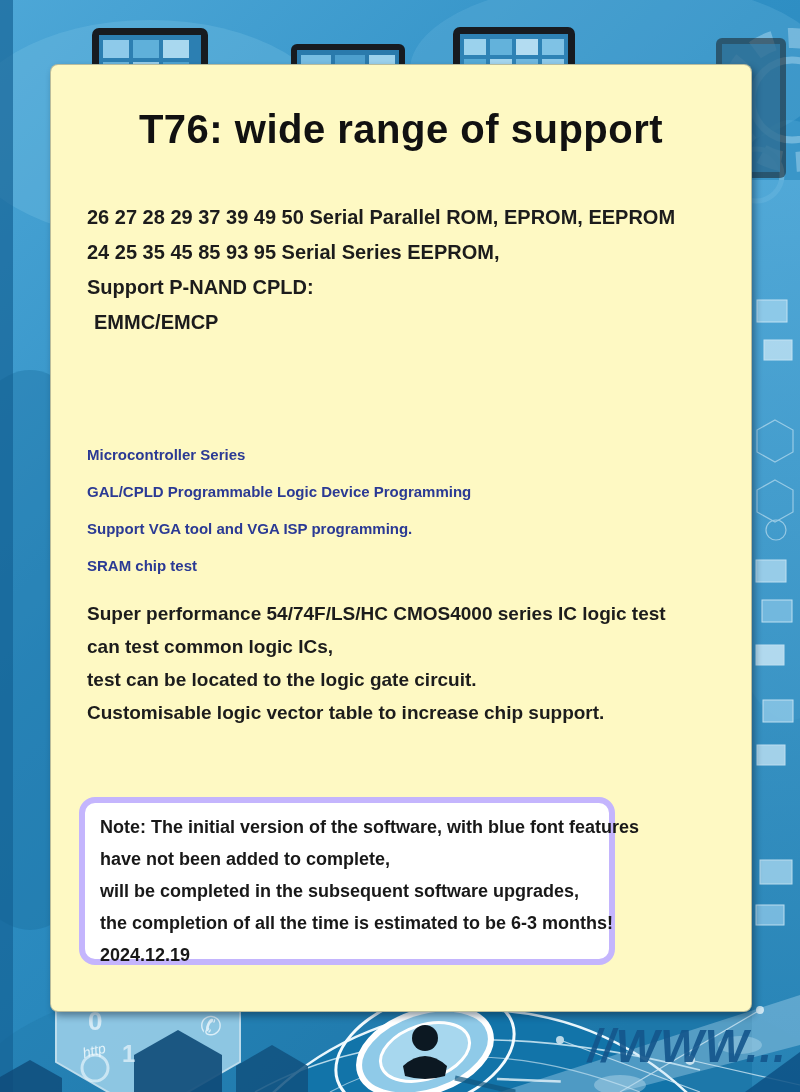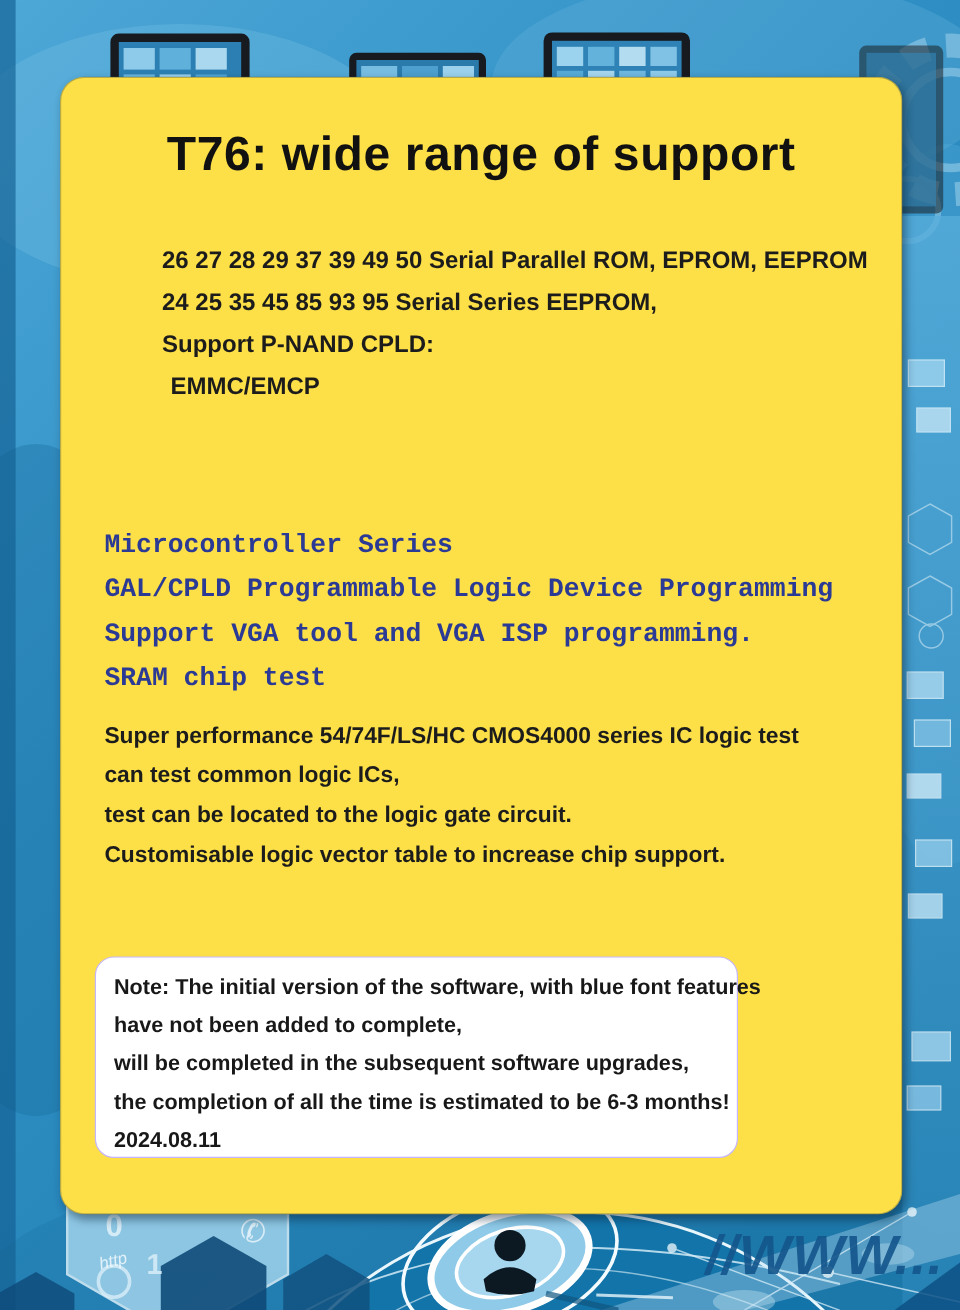--- a/index.html
+++ b/index.html
@@ -3,46 +3,46 @@
 <meta charset="utf-8">
 <style>
   html,body{margin:0;padding:0;}
   body{width:800px;height:1092px;overflow:hidden;background:#2f8fc4;
        font-family:"Liberation Sans","DejaVu Sans",sans-serif;}
   .stage{position:relative;width:800px;height:1092px;overflow:hidden;}
   .bg{position:absolute;left:0;top:0;z-index:0;}
 
   
   .card{position:absolute;left:50px;top:64px;width:700px;height:946px;
-        background:#fde047;border-radius:20px;z-index:2;
+        background:#fef9c3;border-radius:8px;z-index:2;
         border:1px solid rgba(25,45,65,.3);
         box-shadow:3px 4px 7px rgba(8,34,56,.45);}
 
   .title{position:absolute;left:0;top:42px;width:100%;text-align:center;
          font-size:40px;font-weight:700;color:#111;letter-spacing:.5px;
          white-space:nowrap;}
 
   .line{white-space:nowrap;font-weight:700;color:#1c1c1c;}
 
-  .para1{position:absolute;left:36px;top:139px;font-size:20px;margin-left:48px;}
+  .para1{position:absolute;left:36px;top:139px;font-size:20px;}
   .para1 .line{height:35px;line-height:26px;}
   .emmc-pad{padding-left:7px;}
   .blue-inline{color:#2b3a94;font-size:17px;margin-left:16px;font-weight:700;}
 
-  .para2{position:absolute;left:36px;top:376px;font-size:22px;font-family:Liberation Mono, monospace;}
+  .para2{position:absolute;left:36px;top:376px;font-size:15px;}
   .para2 .line{height:37px;line-height:28px;color:#2b3a94;}
 
   .para3{position:absolute;left:36px;top:536px;font-size:19px;}
   .para3 .line{height:33px;line-height:25px;}
 
   .coverage{position:absolute;left:50px;top:689px;font-size:22px;
             font-weight:700;color:#161616;white-space:nowrap;}
 
   .note-box{position:absolute;left:28px;top:732px;width:536px;height:168px;
-            box-sizing:border-box;border:1px solid #c4b5fd;border-radius:16px;
+            box-sizing:border-box;border:6px solid #c4b5fd;border-radius:16px;
             padding:11px 10px 0 15px;background:#fff;}
   .note-box .line{font-size:18px;height:32px;line-height:26px;color:#181818;}
 </style>
 </head>
 <body>
 
 <div class="stage">
 
   <svg class="bg" width="800" height="1092" viewBox="0 0 800 1092">
     <defs>
@@ -211,17 +211,17 @@
       <div class="line">test can be located to the logic gate circuit.</div>
       <div class="line">Customisable logic vector table to increase chip support.</div>
     </div>
 
 
     <div class="note-box">
       <div class="line">Note: The initial version of the software, with blue font features</div>
       <div class="line">have not been added to complete,</div>
       <div class="line">will be completed in the subsequent software upgrades,</div>
       <div class="line">the completion of all the time is estimated to be 6-3 months!</div>
-      <div class="line">2024.08.11</div>
+      <div class="line">2024.12.19</div>
     </div>
 
   </div>
 </div>
 
 </body></html>

